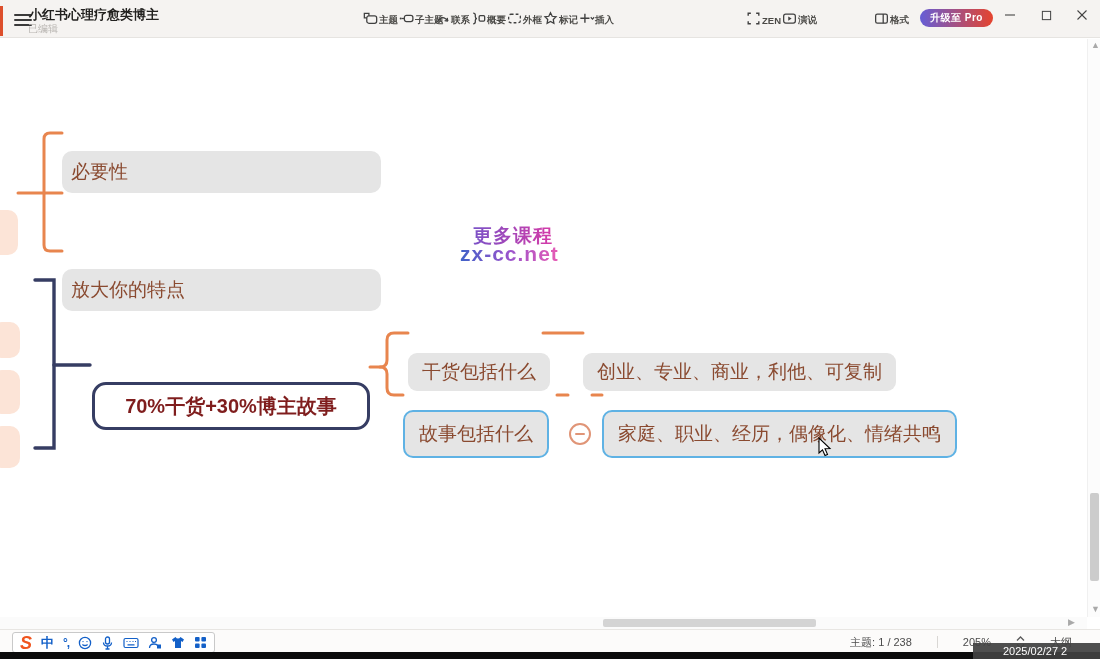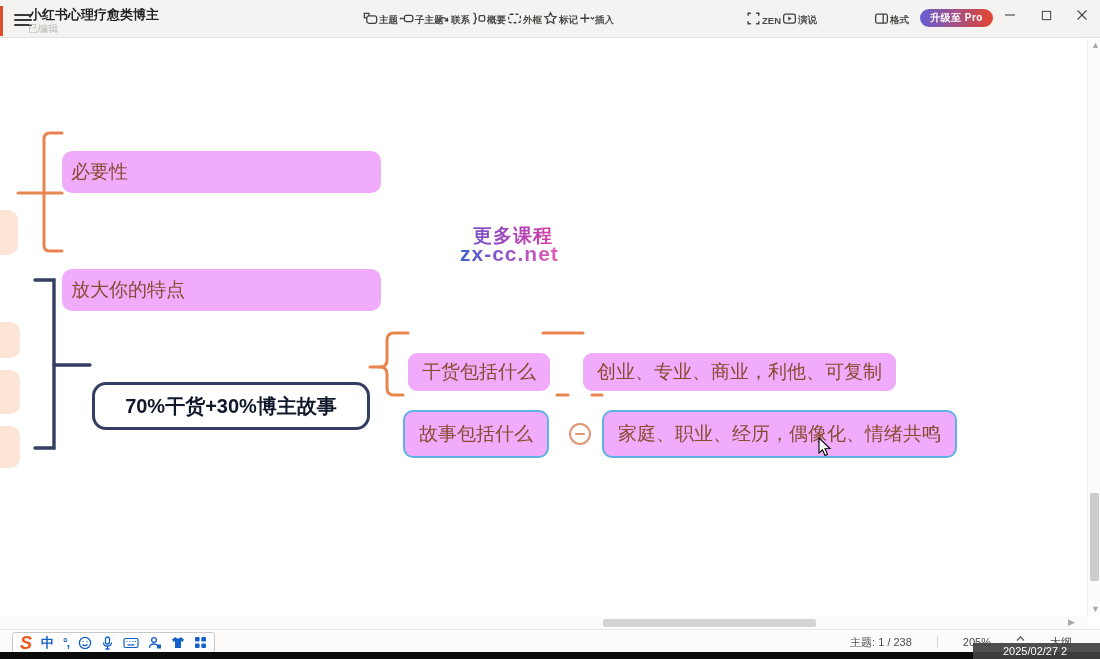--- a/index.html
+++ b/index.html
@@ -28,28 +28,28 @@
     background:linear-gradient(90deg,#655dd6,#e5442e); color:#fff; font-size:10px; font-weight:700;
     display:flex; align-items:center; justify-content:center; cursor:pointer; letter-spacing:.5px; }
 
   .win-controls { position:absolute; right:0; top:0; display:flex; }
   .win-btn { width:36px; height:30px; display:flex; align-items:center; justify-content:center; cursor:pointer; }
 
   
   .canvas { position:absolute; left:0; top:39px; width:1100px; height:590px; background:#ffffff; }
   .canvas svg.wires { position:absolute; left:0; top:0; }
 
-  .mnode { position:absolute; background:#f0abfc; color:#8a4a30; border-radius:10px;
+  .mnode { position:absolute; background:#e5e5e5; color:#8a4a30; border-radius:10px;
     font-size:19px; display:flex; align-items:center; white-space:nowrap; cursor:pointer; }
   .mnode.leftpad { padding-left:9px; justify-content:flex-start; }
   .mnode.center { justify-content:center; padding:0 14px; }
   .stub { position:absolute; background:#fce4d7; border-radius:10px; cursor:pointer; }
 
   .summary-node { position:absolute; background:#fff; border:3px solid #363d63; border-radius:14px;
-    color:#0f172a; font-size:20px; font-weight:600; display:flex; align-items:center;
+    color:#7f1d1d; font-size:20px; font-weight:600; display:flex; align-items:center;
     justify-content:center; white-space:nowrap; cursor:pointer; }
   .sel { border:2.5px solid #5fb2e4; }
 
   .toggle { position:absolute; width:22px; height:22px; border-radius:50%; background:#fff;
     border:2.5px solid #e09577; cursor:pointer; display:flex; align-items:center; justify-content:center; }
   .toggle .minus { width:10px; height:2.5px; background:#e09577; border-radius:1px; }
 
   .wm1 { position:absolute; left:473px; top:184px; font-size:19px; font-weight:700; letter-spacing:1px;
     background:linear-gradient(90deg,#7b52c7,#d63ba8); -webkit-background-clip:text; background-clip:text;
     color:transparent; }

